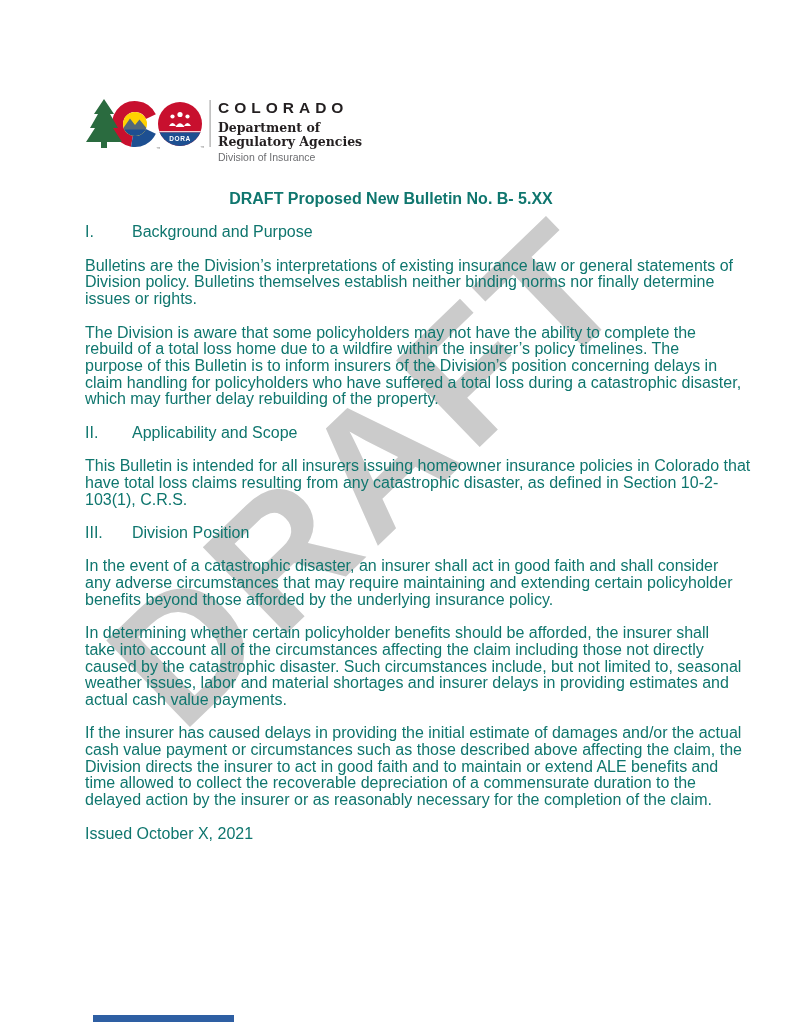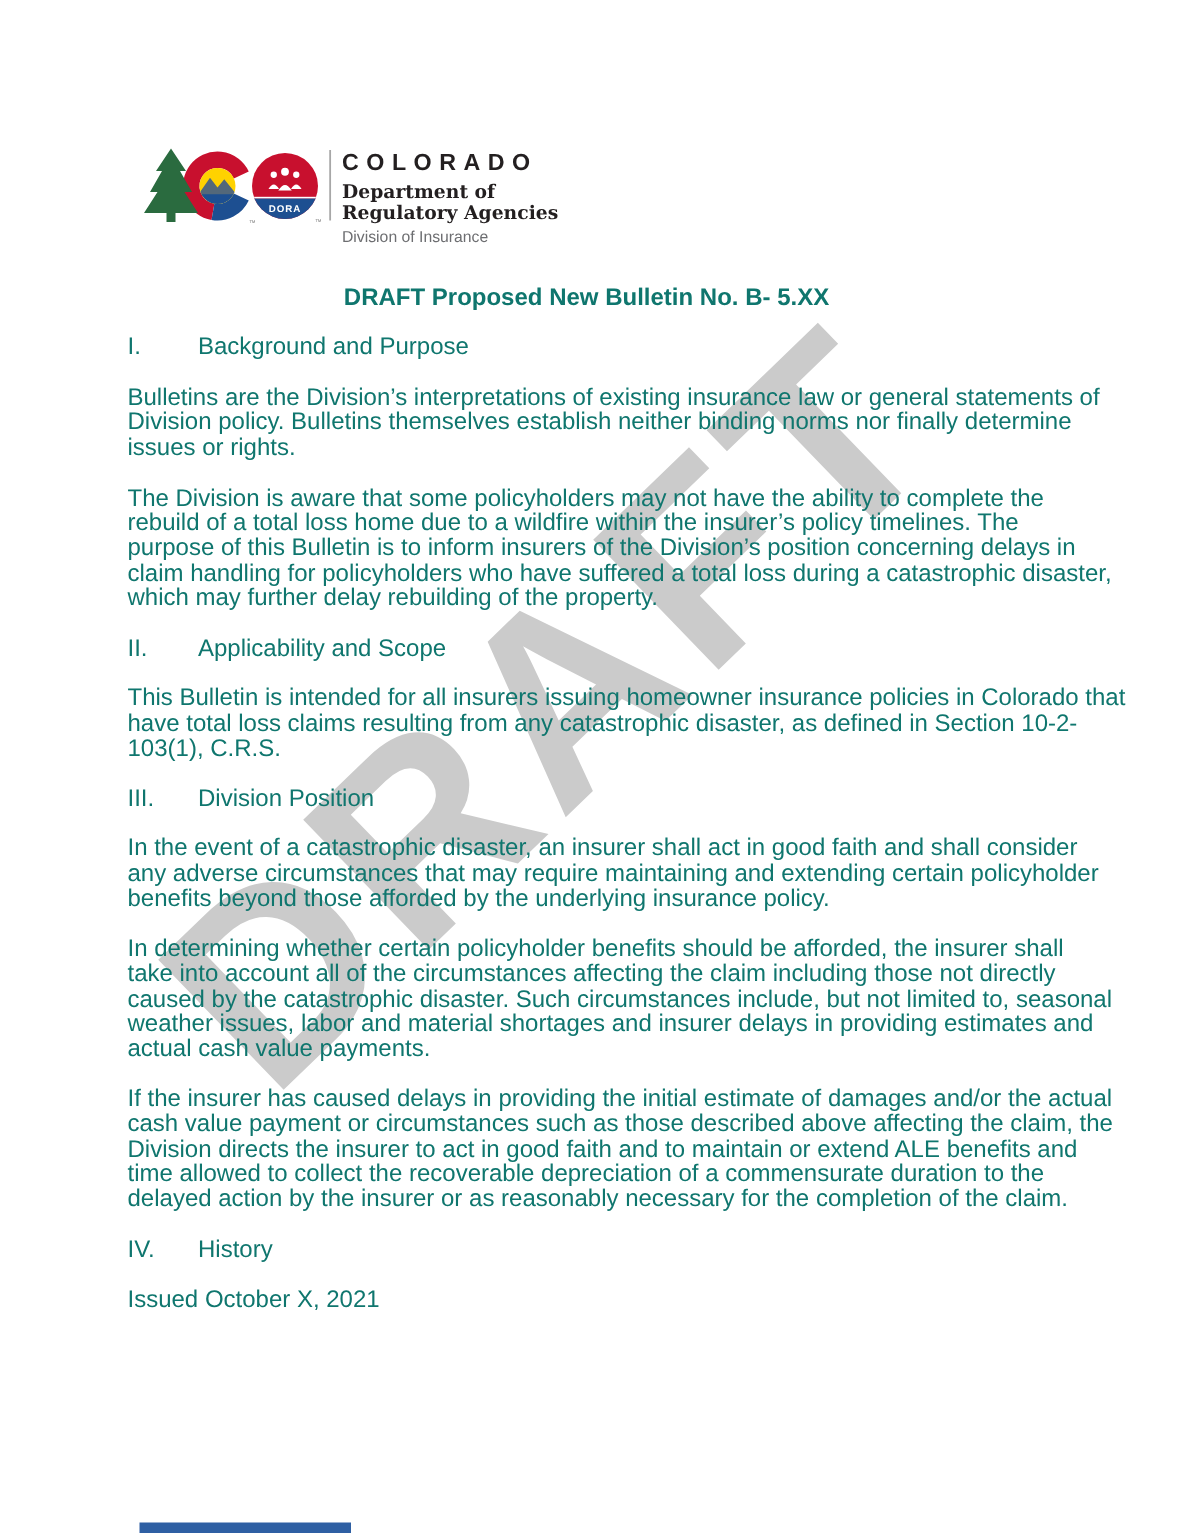--- a/index.html
+++ b/index.html
@@ -9,21 +9,21 @@
   }
   
   .watermark {
     position:absolute; left:367px; top:472px;
     transform:translate(-50%,-50%) rotate(-44deg);
     font-family:"Liberation Sans", sans-serif;
     font-size:175px; font-weight:bold; letter-spacing:8px;
     color:#cbcbcb; white-space:nowrap; z-index:1; user-select:none;
   }
   
-  .logo { position:absolute; left:95px; top:92px; width:280px; height:80px; z-index:2; }
+  .logo { position:absolute; left:85px; top:92px; width:280px; height:80px; z-index:2; }
   .logo text { font-family:"Liberation Sans", sans-serif; }
   .logo .brand { font-size:15.5px; font-weight:bold; letter-spacing:5px; fill:#231f20; }
   .logo .dept  { font-family:"DejaVu Serif", serif; font-size:12.5px; font-weight:bold; fill:#231f20; }
   .logo .divi  { font-size:10.5px; fill:#6d6e71; }
   .logo .seal-label { font-size:6.5px; font-weight:bold; fill:#ffffff; letter-spacing:0.6px; text-anchor:middle; }
   .logo .tm { font-size:4.5px; fill:#8a8a8a; }
   
   .content {
     position:absolute; left:85px; top:191px; width:612px; z-index:2;
     font-size:16px; line-height:16.7px; color:#0f766e;
@@ -130,21 +130,18 @@
 take into account all of the circumstances affecting the claim including those not directly
 caused by the catastrophic disaster. Such circumstances include, but not limited to, seasonal
 weather issues, labor and material shortages and insurer delays in providing estimates and
 actual cash value payments.</div>
     <div class="block para">If the insurer has caused delays in providing the initial estimate of damages and/or the actual
 cash value payment or circumstances such as those described above affecting the claim, the
 Division directs the insurer to act in good faith and to maintain or extend ALE benefits and
 time allowed to collect the recoverable depreciation of a commensurate duration to the
 delayed action by the insurer or as reasonably necessary for the completion of the claim.</div>
 
-    <div class="block heading">
-      <span class="num">IV.</span><span>History</span>
-    </div>
     <div class="block para">Issued October X, 2021</div>
   </div>
 
   <div class="footer-bar"></div>
 
 </div>
 
 </body></html>

